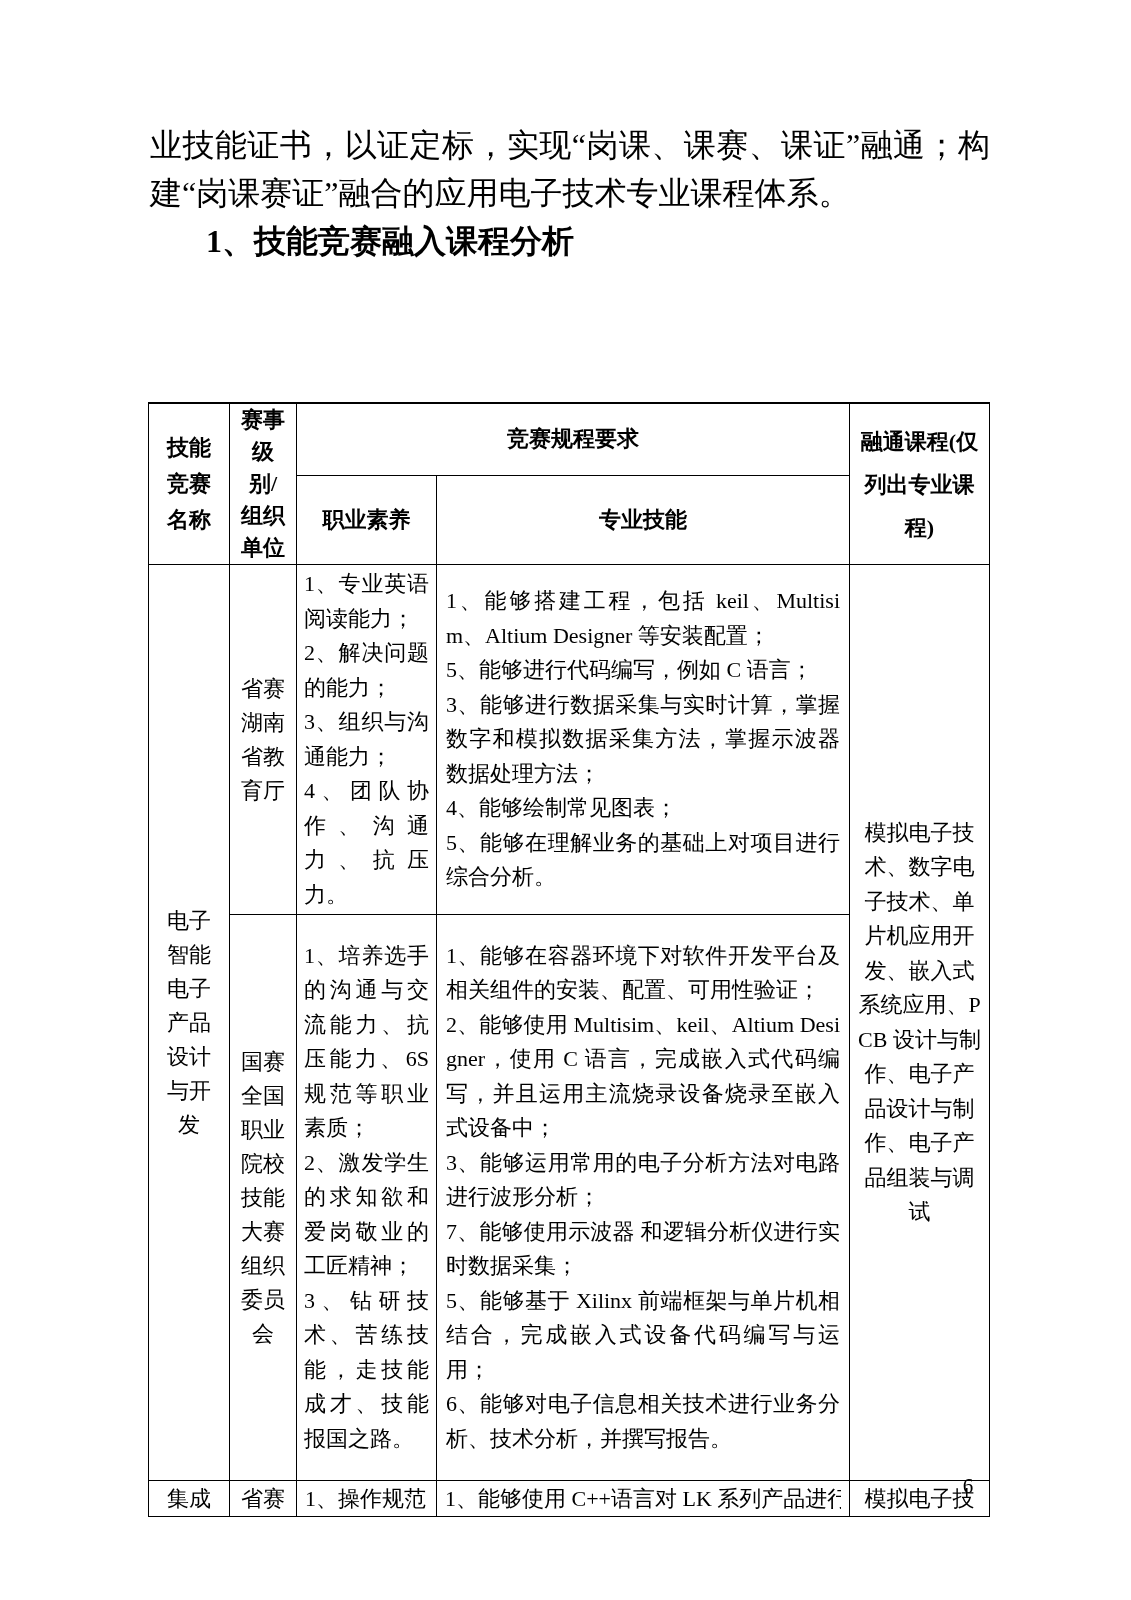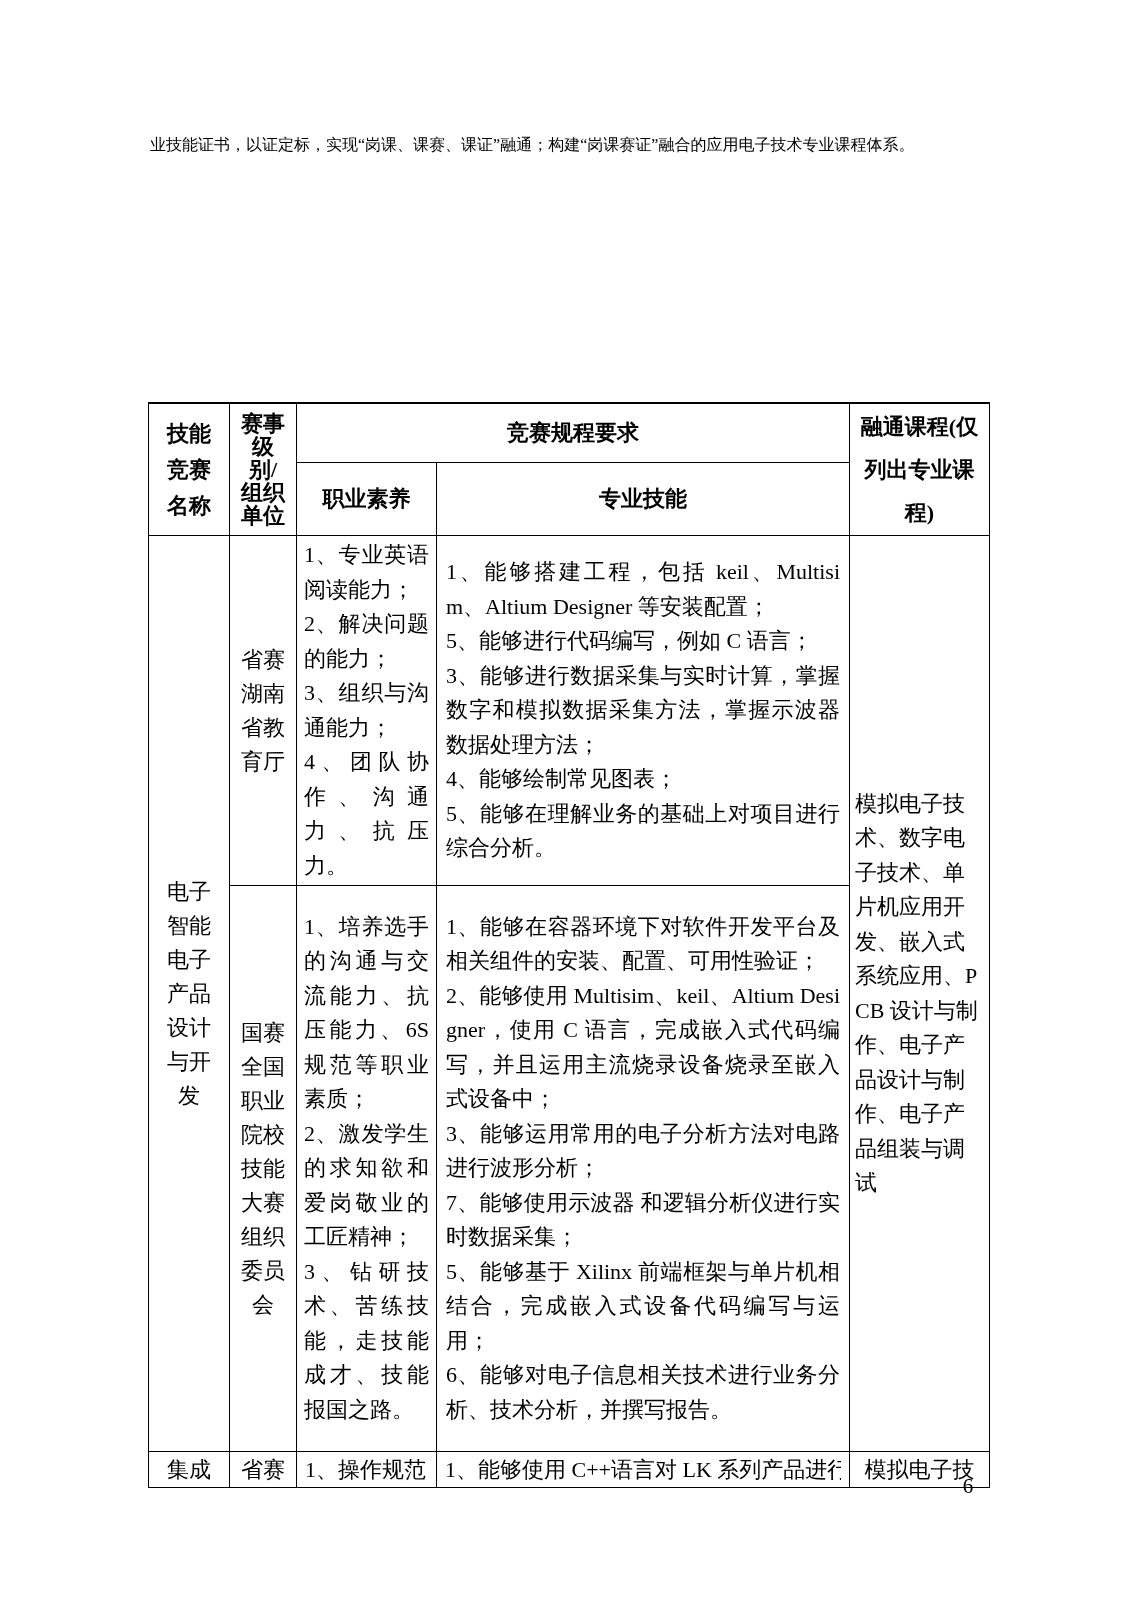--- a/index.html
+++ b/index.html
@@ -10,21 +10,21 @@
     background:#ffffff;
     font-family:"Liberation Serif","DejaVu Serif",serif;
     color:#000;
     overflow:hidden;
     margin:0 auto;
   }
   
   .body-block {
     position:absolute;
     left:150px; top:121px; width:840px;
-    font-size:16px; line-height:48px;
+    font-size:32px; line-height:48px;
   }
   .para {
     text-align:justify;
     text-align-last:left;
     word-break:break-all;
   }
   .para.indent { text-indent:56px; }
   .para.heading {
     font-weight:bold;
     text-indent:56px;
@@ -46,41 +46,41 @@
     overflow:hidden;
   }
   .comp-table { border-top:2.5px solid #000; }
   .comp-table th { font-weight:bold; text-align:center; }
   tr.h1 { height:55px; }
   tr.h2 { height:68px; }
   tr.r1 { height:318px; }
   tr.r2 { height:566px; }
   tr.r3 { height:36px; }
   .th-name   { line-height:36px; word-break:break-all; padding:0 14px; }
-  .th-level  { line-height:23px; word-break:break-all; padding:8px 9px; }
+  .th-level  { line-height:32px; word-break:break-all; padding:0 9px; }
   .th-req    { line-height:26px; }
   .th-sub    { line-height:26px; }
   .th-course { line-height:43px; word-break:break-all; padding:0 9px; }
   .td-name {
     text-align:center; word-break:break-all;
     padding:0 18px; line-height:34px;
   }
   .td-level {
     text-align:center; word-break:break-all;
     padding:0 9px; line-height:34px;
   }
   .td-quality { padding:2px 7px; }
   .td-skill   { padding:2px 9px; }
   .td-quality .cell-line, .td-skill .cell-line {
     text-align:justify; text-align-last:left;
     word-break:break-all;
     line-height:34.5px;
   }
   .td-course {
-    word-break:break-all;
+    text-align:center; word-break:break-all;
     padding:0 5px; line-height:34.5px;
   }
   .td-single { padding:0 8px; }
   .clip { white-space:nowrap; overflow:hidden; }
   .center { text-align:center; }
   
   .page-number {
     position:absolute;
     left:948px; top:1474px;
     width:40px;
@@ -88,20 +88,21 @@
     font-size:21px;
   }
 </style>
 </head>
 <body>
 
 <div class="page">
 
   <div class="body-block">
     <p class="para">业技能证书，以证定标，实现“岗课、课赛、课证”融通；构建“岗课赛证”融合的应用电子技术专业课程体系。</p>
+    <p class="para heading">1、技能竞赛融入课程分析</p>
   </div>
 
   <table class="comp-table">
     <colgroup>
       <col style="width:81px">
       <col style="width:67px">
       <col style="width:140px">
       <col style="width:413px">
       <col style="width:140px">
     </colgroup>

